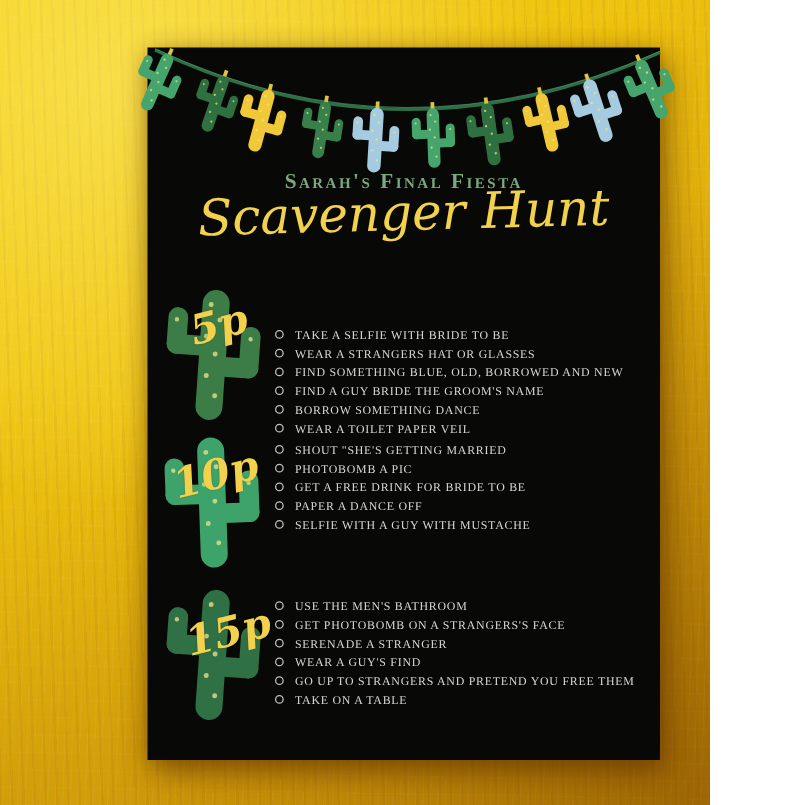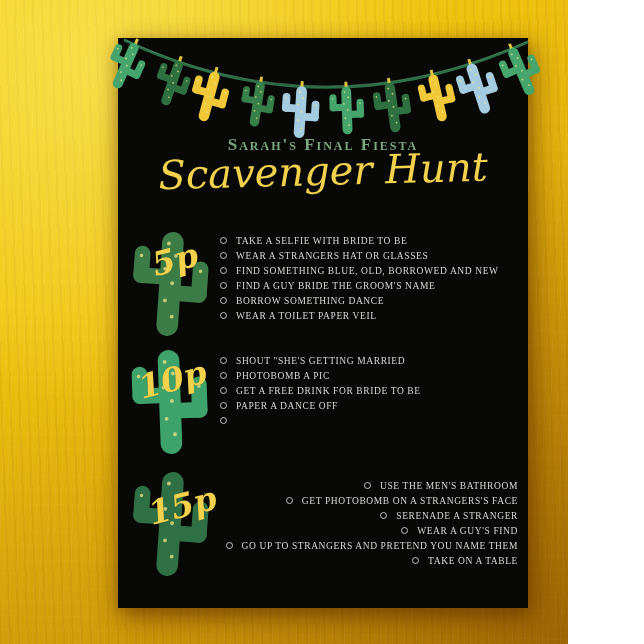--- a/index.html
+++ b/index.html
@@ -85,23 +85,23 @@
   ul.items {
     position: absolute; left: 102px; top: 0;
     width: 298px;
     list-style: none;
     color: var(--list-text);
     font-family: "Liberation Serif", serif;
     font-size: 9.5px;
     letter-spacing: 0.6px;
     line-height: 15px;
   }
-  .section-1 ul.items { padding-top: 6px; }
+  .section-1 ul.items { padding-top: 6px; margin-top: 28px; }
   .section-2 ul.items { padding-top: 8px; }
-  .section-3 ul.items { padding-top: 11px; text-align: right; }
+  .section-3 ul.items { padding-top: 11px; }
 
   .bullet {
     display: inline-block;
     width: 7px; height: 7px;
     border: 1px solid #c3c3bf;
     border-radius: 50%;
     margin-right: 9px;
     vertical-align: 0px;
   }
 </style>
@@ -204,36 +204,36 @@
           <svg class="big-cactus" viewBox="0 0 40 56">
             <use href="#cactus" fill="#3da36a"></use>
           </svg>
           <span class="points-label">10p</span>
         </div>
         <ul class="items">
           <li><span class="bullet"></span><span>SHOUT "SHE'S GETTING MARRIED</span></li>
           <li><span class="bullet"></span><span>PHOTOBOMB A PIC</span></li>
           <li><span class="bullet"></span><span>GET A FREE DRINK FOR BRIDE TO BE</span></li>
           <li><span class="bullet"></span><span>PAPER A DANCE OFF</span></li>
-          <li><span class="bullet"></span></li>
+          <li><span class="bullet"></span><span>SELFIE WITH A GUY WITH MUSTACHE</span></li>
         </ul>
       </section>
 
       <section class="section section-3">
         <div class="cactus-wrap">
           <svg class="big-cactus" viewBox="0 0 40 56">
             <use href="#cactus" fill="#2f7045"></use>
           </svg>
           <span class="points-label">15p</span>
         </div>
         <ul class="items">
           <li><span class="bullet"></span><span>USE THE MEN'S BATHROOM</span></li>
           <li><span class="bullet"></span><span>GET PHOTOBOMB ON A STRANGERS'S FACE</span></li>
           <li><span class="bullet"></span><span>SERENADE A STRANGER</span></li>
           <li><span class="bullet"></span><span>WEAR A GUY'S FIND</span></li>
-          <li><span class="bullet"></span><span>GO UP TO STRANGERS AND PRETEND YOU NAME THEM</span></li>
+          <li><span class="bullet"></span><span>GO UP TO STRANGERS AND PRETEND YOU FREE THEM</span></li>
           <li><span class="bullet"></span><span>TAKE ON A TABLE</span></li>
         </ul>
       </section>
 
     </div>
   </div>
 </div>
 
 </body></html>

